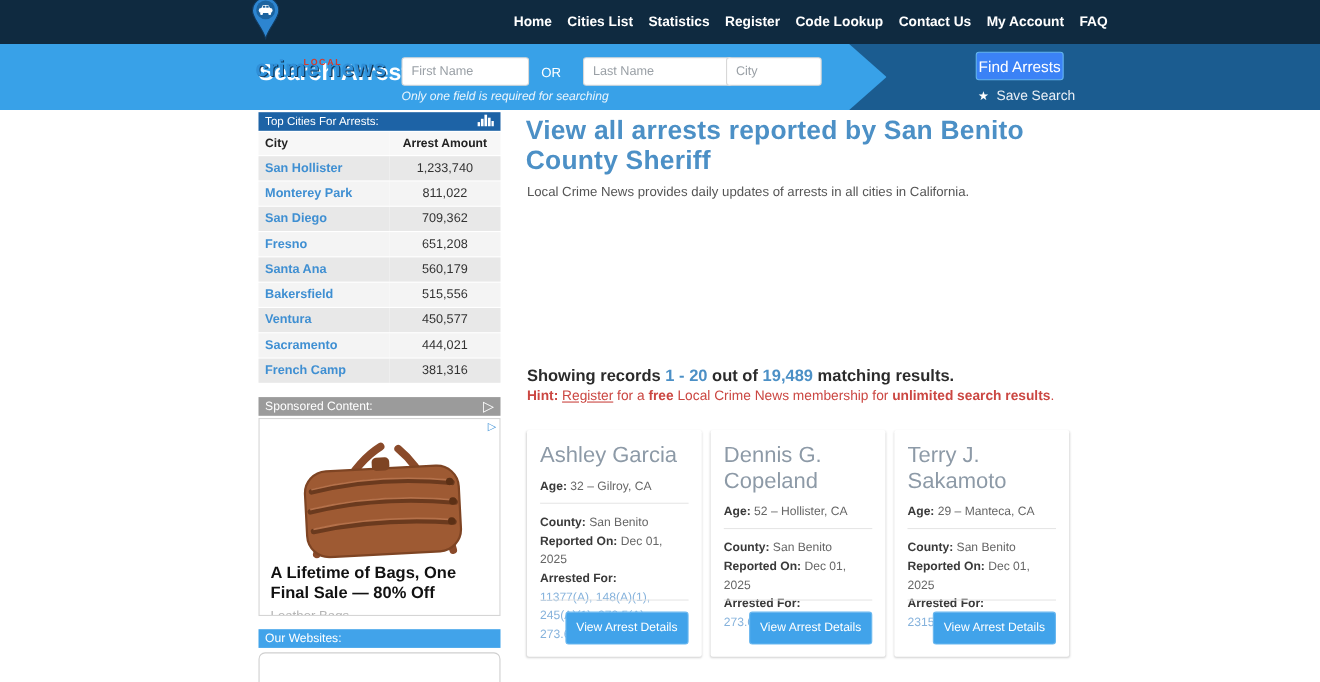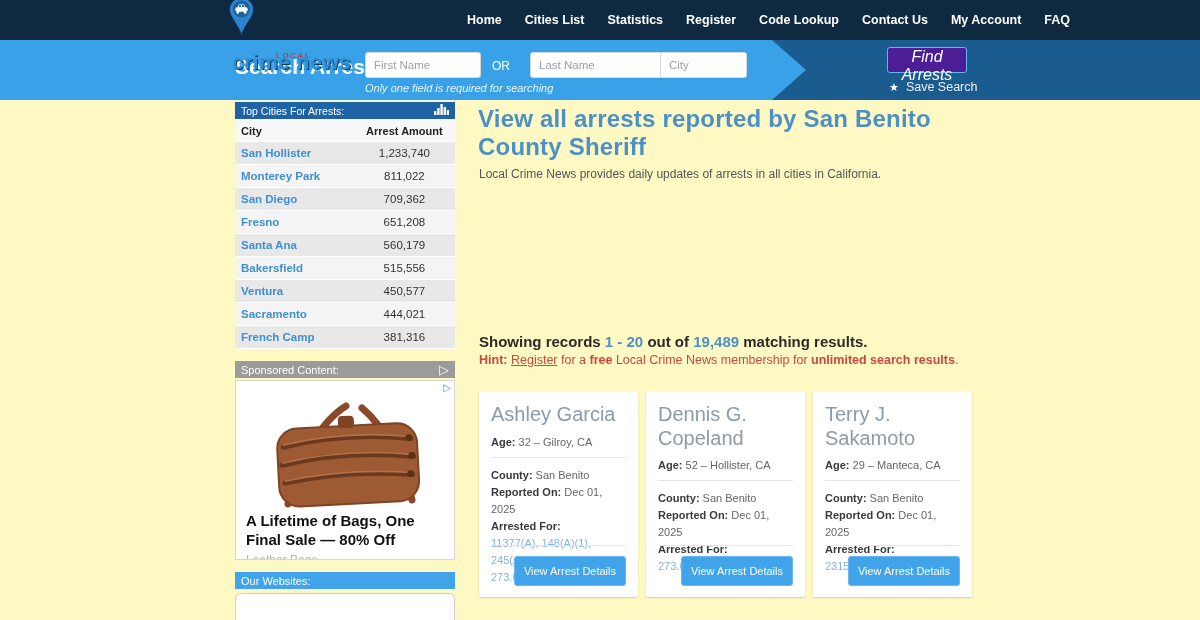--- a/index.html
+++ b/index.html
@@ -6,45 +6,45 @@
   html,body { width:1200px; height:620px; overflow:hidden; background:#e9eaea;
               font-family:"Liberation Sans", sans-serif; }
 
   
   .topnav { position:relative; height:40px; background:#0f2a40; z-index:5; }
   .logo { position:absolute; left:228px; top:0; height:40px; display:flex; align-items:flex-start;flex-direction:column; }
   .logo-pin { position:relative; top:-3px; }
   .logo-text { position:relative; margin-left:4px; top:6px; }
   .logo-local { position:absolute; left:44px; top:1px; color:#d23b30; font-size:8px; font-weight:bold; letter-spacing:1.5px; }
   .logo-crime { color:#2f8fd8; font-size:21px; font-weight:bold; letter-spacing:0.5px; text-shadow:1px 1px 0 #123a5c; }
-  .nav-items { position:absolute; left:467px; top:0; height:40px; display:flex; align-items:center; gap:23px; }
+  .nav-items { position:absolute; left:467px; top:0; height:40px; display:flex; align-items:center; gap:14px; }
   .nav-link { color:#fff; font-size:12.5px; font-weight:bold; cursor:pointer; white-space:nowrap; }
 
   
   .search-band { position:relative; height:60px; background:#1b5c90; z-index:4; }
   .search-light { position:absolute; left:0; top:0; height:60px; width:806px; background:#38a1e8;
                   clip-path:polygon(0 0, 772px 0, 806px 50%, 772px 100%, 0 100%); }
   .search-title { position:absolute; left:235px; top:15px; font-size:21px; font-weight:bold; color:#fff; }
   .s-input { position:absolute; top:12px; height:26px; border:1px solid #d8d8d8; border-radius:3px;
              padding:0 8px; font-size:11.5px; color:#555; font-family:"Liberation Sans",sans-serif; }
   .s-input::placeholder { color:#9aa0a6; }
   #fn { left:365px; width:116px; }
   #ln { left:530px; width:136px; }
   #ct { left:660px; width:87px; }
   .or-label { position:absolute; left:492px; top:19px; color:#fff; font-size:12px; font-weight:normal; }
   .search-note { position:absolute; left:365px; top:42px; color:#eaf5fd; font-size:11px; font-style:italic; }
-  .find-btn { position:absolute; left:887px; top:7px; width:80px; height:26px; background:#4c1d95;
-              border:1px solid #63b4ef; border-radius:3px; color:#fff; font-size:16px; cursor:pointer;
-              font-family:"Liberation Sans",sans-serif;font-style:italic; }
+  .find-btn { position:absolute; left:887px; top:7px; width:80px; height:26px; background:#3b82f6;
+              border:1px solid #63b4ef; border-radius:3px; color:#fff; font-size:14px; cursor:pointer;
+              font-family:"Liberation Sans",sans-serif; }
   .save-search { position:absolute; left:889px; top:40px; color:#e9eff6; font-size:12.5px; cursor:pointer;
                  display:flex; align-items:center; gap:7px; }
   .star { font-size:11px; color:#fff; }
 
   
-  .page { position:relative; height:520px; background:#fef9c3; }
+  .page { position:relative; height:520px; background:#ffffff; }
 
   
   .sidebar { position:absolute; left:235px; top:2px; width:220px; }
   .sb-bar { height:17px; display:flex; align-items:center; justify-content:space-between;
             padding:0 6px; color:#fff; font-size:10.5px; }
   .sb-bar.blue-dk { background:#1d63a6; }
   .sb-bar.gray { background:#9b9b9b; font-size:11px; }
   .sb-bar.blue-lt { background:#41a3ea; font-size:11px; }
   .cities-table { width:100%; border-collapse:separate; border-spacing:0 1px; background:#fff; }
   .cities-table th { background:#f7f7f7; font-size:11px; color:#222; height:21px; font-weight:bold; }

